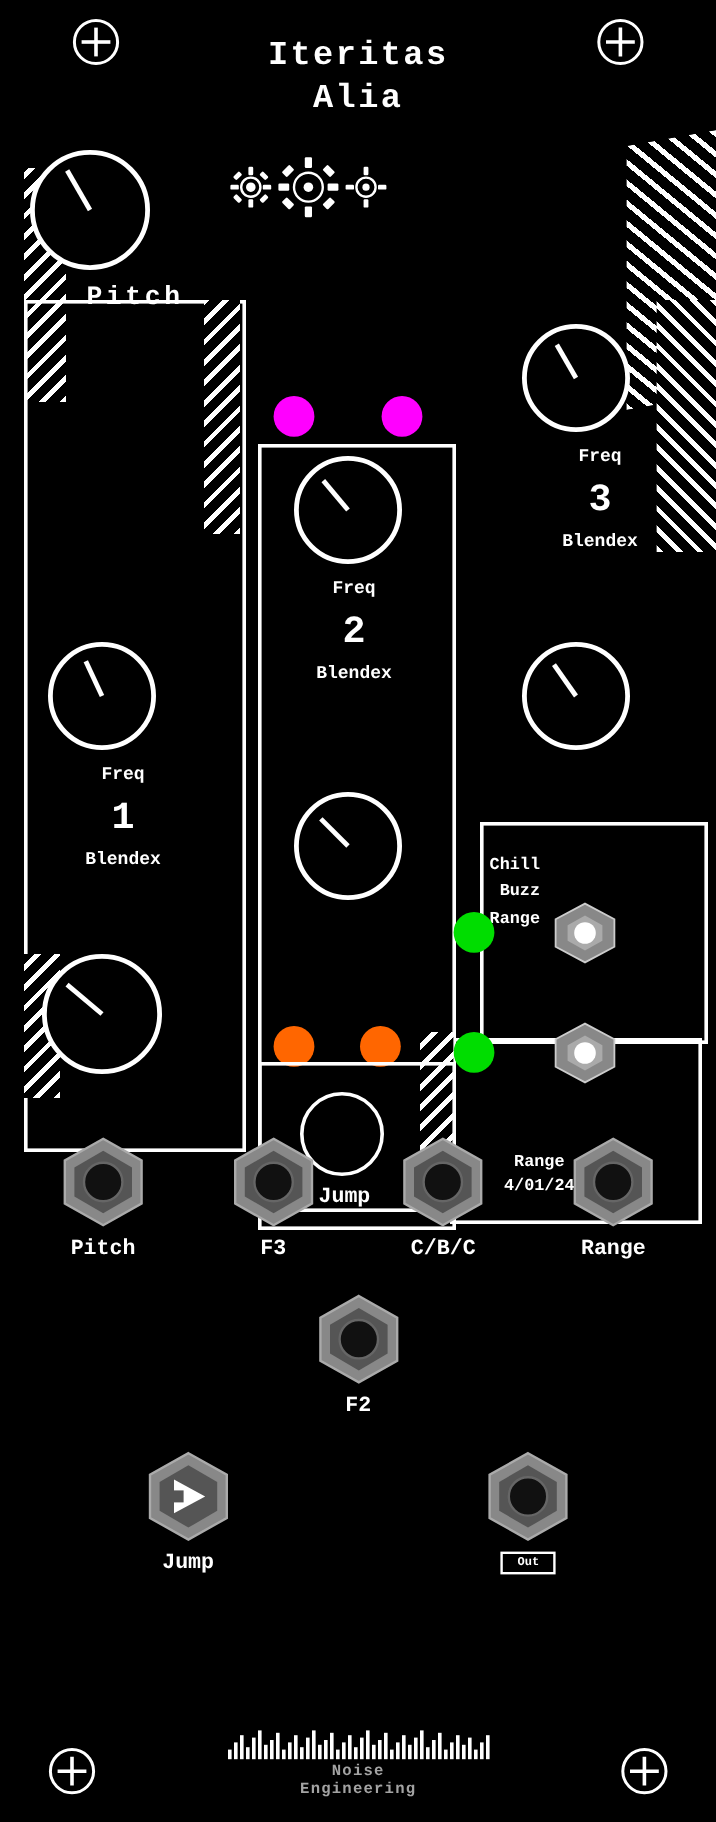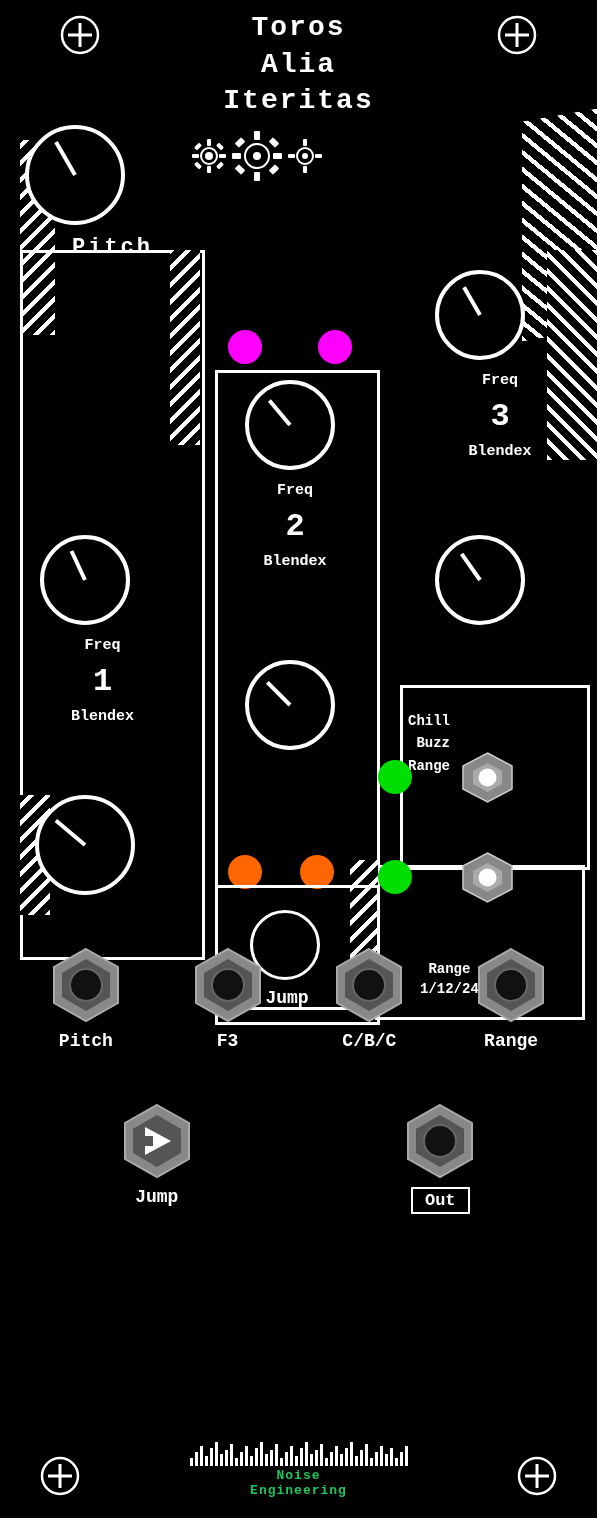--- a/index.html
+++ b/index.html
@@ -363,21 +363,21 @@
       height: 24px;
       margin-bottom: 2px;
     }
     .noise-bar {
       width: 3px;
       background: #fff;
     }
     .noise-text {
       font-size: 13px;
       font-weight: bold;
-      color: #22c55e;
+      color: #a3a3a3;
       letter-spacing: 1px;
     }
 
     .diag-stripes {
       width: 100%;
       height: 100%;
       background: repeating-linear-gradient(
         -45deg,
         #fff 0px, #fff 4px,
         #000 4px, #000 12px
@@ -453,23 +453,22 @@
 <div class="top-plus-right">
   <svg width="40" height="40" viewBox="0 0 40 40">
     <circle cx="20" cy="20" r="18" fill="none" stroke="#fff" stroke-width="2.5"></circle>
     <line x1="20" y1="8" x2="20" y2="32" stroke="#fff" stroke-width="3"></line>
     <line x1="8" y1="20" x2="32" y2="20" stroke="#fff" stroke-width="3"></line>
   </svg>
 </div>
 
 <div class="header">
   <div class="title">
-    <div>Toros</div>
+    <div>Iteritas</div>
     <div>Alia</div>
-    <div>Iteritas</div>
   </div>
 </div>
 
 <div class="module-area">
 
   <div style="position:absolute;top:25px;left:20px;width:35px;height:195px;overflow:hidden;">
     <div class="diag-stripes"></div>
   </div>
 
   <div style="position:absolute;top:0px;right:0px;width:75px;height:220px;overflow:hidden;transform:skewY(-10deg);">
@@ -592,21 +591,21 @@
 
   <div style="position:absolute;top:735px;left:460px;">
     <svg width="55" height="55" viewBox="0 0 55 55">
       <polygon points="27.5,3 52,16 52,39 27.5,52 3,39 3,16" fill="#888" stroke="#ccc" stroke-width="1.5"></polygon>
       <polygon points="27.5,13 42,21 42,34 27.5,42 13,34 13,21" fill="#aaa"></polygon>
       <circle cx="27.5" cy="27.5" r="9" fill="#fff"></circle>
     </svg>
   </div>
   <div class="range-text">
     <div style="font-size:14px;font-weight:bold;">Range</div>
-    <div style="font-size:14px;font-weight:bold;">1/12/24</div>
+    <div style="font-size:14px;font-weight:bold;">4/01/24</div>
   </div>
 
   <div class="led-orange-1"></div>
   <div class="led-orange-2"></div>
 
   <div style="position:absolute;top:680px;left:20px;width:30px;height:120px;overflow:hidden;">
     <div class="diag-stripes"></div>
   </div>
   <div class="bleft-knob"></div>
 
@@ -660,45 +659,55 @@
           <polygon points="40,4 72,22 72,58 40,76 8,58 8,22" fill="#888" stroke="#aaa" stroke-width="2"></polygon>
           <polygon points="40,14 64,28 64,52 40,66 16,52 16,28" fill="#555"></polygon>
           <circle cx="40" cy="40" r="16" fill="#111" stroke="#666" stroke-width="2"></circle>
         </svg>
       </div>
       <span class="port-label">Range</span>
     </div>
   </div>
 
   <div class="port-group">
-  </div>
-
-  <div class="port-group">
-    <div class="port-item">
-
-      <div style="width:80px;height:80px;display:flex;align-items:center;justify-content:center;">
-        <svg width="80" height="80" viewBox="0 0 80 80">
-          <polygon points="40,4 72,22 72,58 40,76 8,58 8,22" fill="#888" stroke="#aaa" stroke-width="2"></polygon>
-          <polygon points="40,14 64,28 64,52 40,66 16,52 16,28" fill="#555"></polygon>
-
-          <polygon points="28,26 28,54 54,40" fill="#fff"></polygon>
-          <rect x="28" y="35" width="8" height="10" fill="#555"></rect>
-        </svg>
-      </div>
-      <span class="port-label">Jump</span>
-    </div>
     <div class="port-item">
       <div class="port-nut">
         <svg width="80" height="80" viewBox="0 0 80 80">
           <polygon points="40,4 72,22 72,58 40,76 8,58 8,22" fill="#888" stroke="#aaa" stroke-width="2"></polygon>
           <polygon points="40,14 64,28 64,52 40,66 16,52 16,28" fill="#555"></polygon>
           <circle cx="40" cy="40" r="16" fill="#111" stroke="#666" stroke-width="2"></circle>
         </svg>
       </div>
-      <div style="border:2px solid #fff;padding:2px 12px;font-size:17px;font-weight:bold;text-align:center;">Out</div>
+      <span class="port-label">F2</span>
+    </div>
+  </div>
+
+  <div class="port-group">
+    <div class="port-item">
+
+      <div style="width:80px;height:80px;display:flex;align-items:center;justify-content:center;">
+        <svg width="80" height="80" viewBox="0 0 80 80">
+          <polygon points="40,4 72,22 72,58 40,76 8,58 8,22" fill="#888" stroke="#aaa" stroke-width="2"></polygon>
+          <polygon points="40,14 64,28 64,52 40,66 16,52 16,28" fill="#555"></polygon>
+
+          <polygon points="28,26 28,54 54,40" fill="#fff"></polygon>
+          <rect x="28" y="35" width="8" height="10" fill="#555"></rect>
+        </svg>
+      </div>
+      <span class="port-label">Jump</span>
+    </div>
+    <div class="port-item">
+      <div class="port-nut">
+        <svg width="80" height="80" viewBox="0 0 80 80">
+          <polygon points="40,4 72,22 72,58 40,76 8,58 8,22" fill="#888" stroke="#aaa" stroke-width="2"></polygon>
+          <polygon points="40,14 64,28 64,52 40,66 16,52 16,28" fill="#555"></polygon>
+          <circle cx="40" cy="40" r="16" fill="#111" stroke="#666" stroke-width="2"></circle>
+        </svg>
+      </div>
+      <div style="border:2px solid #fff;padding:2px 12px;font-size:10px;font-weight:bold;text-align:center;">Out</div>
     </div>
   </div>
 
 </div>
 
 <div class="bottom-bar">
   <div>
     <svg width="40" height="40" viewBox="0 0 40 40">
       <circle cx="20" cy="20" r="18" fill="none" stroke="#fff" stroke-width="2.5"></circle>
       <line x1="20" y1="8" x2="20" y2="32" stroke="#fff" stroke-width="3"></line>

